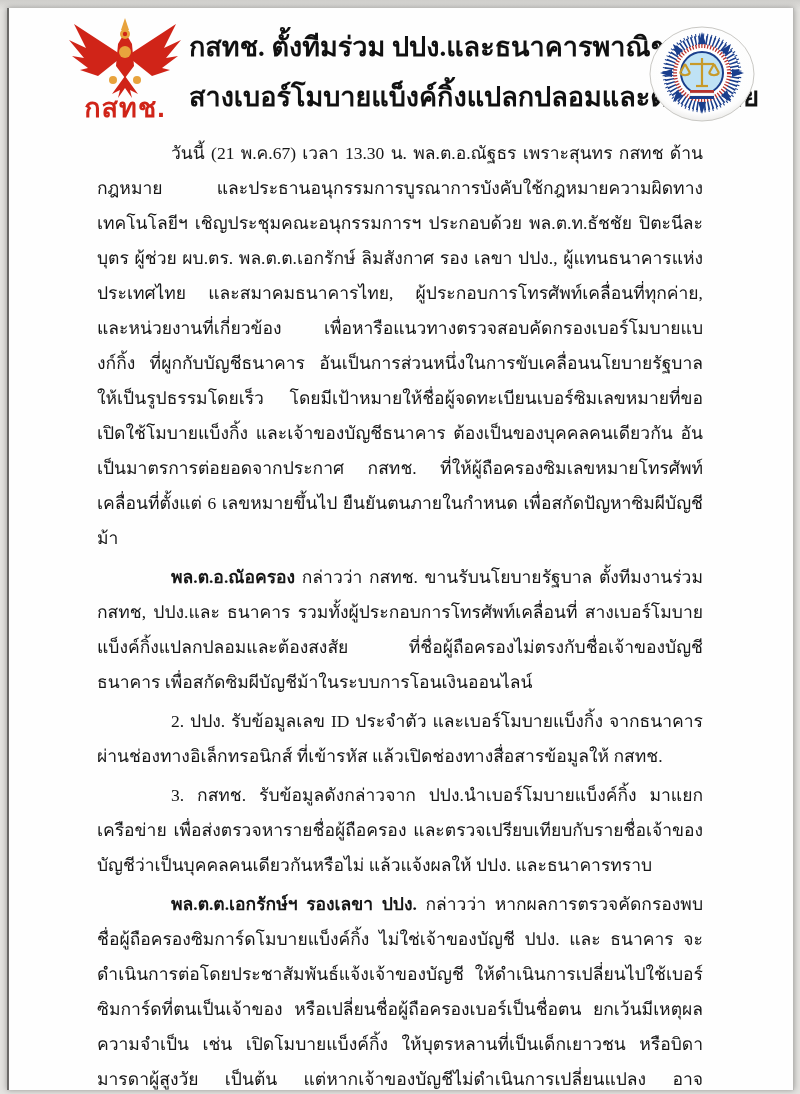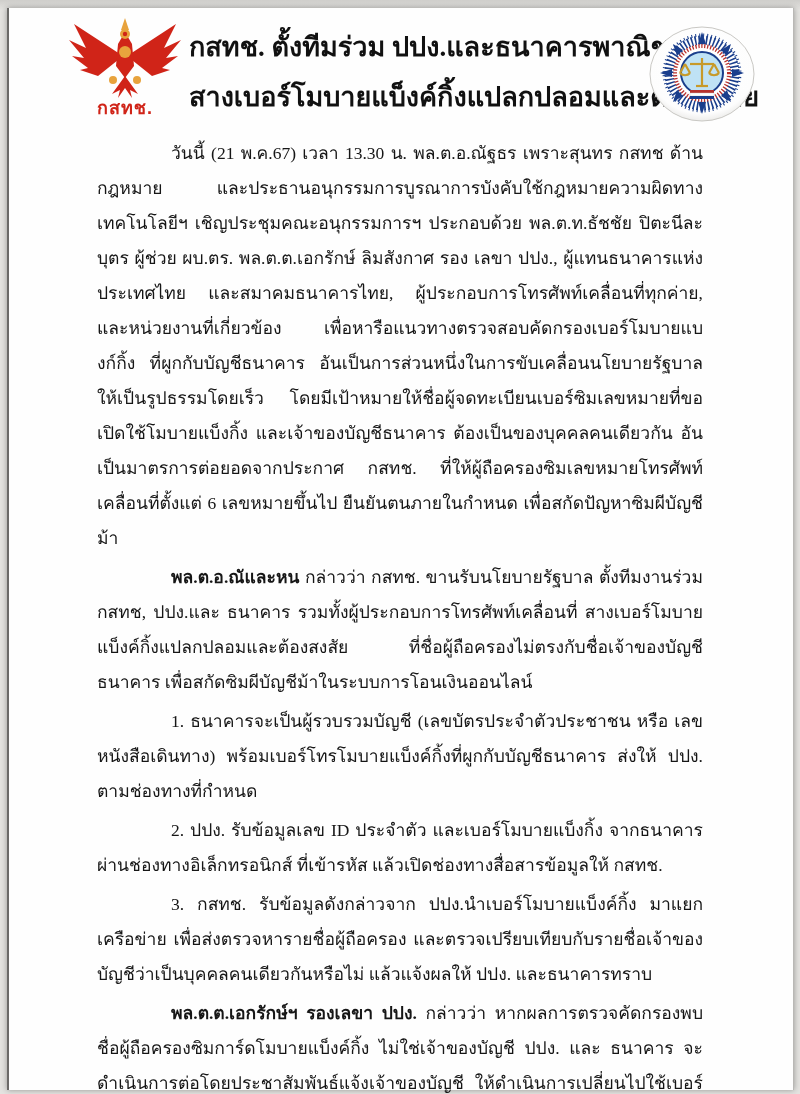--- a/index.html
+++ b/index.html
@@ -27,21 +27,21 @@
     height:118px;
   }
   .garuda{
     position:absolute;left:52px;top:10px;width:128px;height:108px;
     text-align:center;
   }
   .garuda svg{display:block;margin:0 auto;}
   .garuda-caption{
     font-family:"Liberation Sans","DejaVu Sans",sans-serif;
     font-weight:bold;color:#d02418;
-    font-size:18px;line-height:24px;letter-spacing:1px;
+    font-size:27px;line-height:24px;letter-spacing:1px;
     margin-top:-4px;
   }
   .amlo{
     position:absolute;right:35px;top:16px;width:112px;height:98px;
   }
   .titles{
     position:absolute;left:180px;right:150px;top:14px;
     text-align:center;color:#111;
     font-weight:bold;
   }
@@ -151,22 +151,21 @@
             <rect x="44" y="69" width="24" height="3" fill="#ffffff" stroke="#c9c8c4" stroke-width="0.4"></rect>
             <rect x="44" y="72" width="24" height="3" fill="#1a3e8c"></rect>
           </g>
         </svg>
       </div>
 
     </div>
 
     <div class="content">
       <p class="indent"><span>วันนี้ (21 พ.ค.67) เวลา 13.30 น. พล.ต.อ.ณัฐธร เพราะสุนทร กสทช ด้านกฎหมาย และประธานอนุกรรมการบูรณาการบังคับใช้กฎหมายความผิดทางเทคโนโลยีฯ เชิญประชุมคณะอนุกรรมการฯ ประกอบด้วย พล.ต.ท.ธัชชัย ปิตะนีละบุตร ผู้ช่วย ผบ.ตร. พล.ต.ต.เอกรักษ์ ลิมสังกาศ รอง เลขา ปปง., ผู้แทนธนาคารแห่งประเทศไทย และสมาคมธนาคารไทย, ผู้ประกอบการโทรศัพท์เคลื่อนที่ทุกค่าย, และหน่วยงานที่เกี่ยวข้อง เพื่อหารือแนวทางตรวจสอบคัดกรองเบอร์โมบายแบงก์กิ้ง ที่ผูกกับบัญชีธนาคาร อันเป็นการส่วนหนึ่งในการขับเคลื่อนนโยบายรัฐบาลให้เป็นรูปธรรมโดยเร็ว โดยมีเป้าหมายให้ชื่อผู้จดทะเบียนเบอร์ซิมเลขหมายที่ขอเปิดใช้โมบายแบ็งกิ้ง และเจ้าของบัญชีธนาคาร ต้องเป็นของบุคคลคนเดียวกัน อันเป็นมาตรการต่อยอดจากประกาศ กสทช. ที่ให้ผู้ถือครองซิมเลขหมายโทรศัพท์เคลื่อนที่ตั้งแต่ 6 เลขหมายขึ้นไป ยืนยันตนภายในกำหนด เพื่อสกัดปัญหาซิมผีบัญชีม้า</span></p>
-      <p class="indent"><span class="bold-run">พล.ต.อ.ณัและหน</span><span> กล่าวว่า กสทช. ขานรับนโยบายรัฐบาล ตั้งทีมงานร่วม กสทช, ปปง.และ ธนาคาร รวมทั้งผู้ประกอบการโทรศัพท์เคลื่อนที่ สางเบอร์โมบายแบ็งค์กิ้งแปลกปลอมและต้องสงสัย ที่ชื่อผู้ถือครองไม่ตรงกับชื่อเจ้าของบัญชีธนาคาร เพื่อสกัดซิมผีบัญชีม้าในระบบการโอนเงินออนไลน์</span></p>
-      <p class="indent"><span>1. ธนาคารจะเป็นผู้รวบรวมบัญชี (เลขบัตรประจำตัวประชาชน หรือ เลขหนังสือเดินทาง) พร้อมเบอร์โทรโมบายแบ็งค์กิ้งที่ผูกกับบัญชีธนาคาร ส่งให้ ปปง. ตามช่องทางที่กำหนด</span></p>
+      <p class="indent"><span class="bold-run">พล.ต.อ.ณัอครอง</span><span> กล่าวว่า กสทช. ขานรับนโยบายรัฐบาล ตั้งทีมงานร่วม กสทช, ปปง.และ ธนาคาร รวมทั้งผู้ประกอบการโทรศัพท์เคลื่อนที่ สางเบอร์โมบายแบ็งค์กิ้งแปลกปลอมและต้องสงสัย ที่ชื่อผู้ถือครองไม่ตรงกับชื่อเจ้าของบัญชีธนาคาร เพื่อสกัดซิมผีบัญชีม้าในระบบการโอนเงินออนไลน์</span></p>
       <p class="indent"><span>2. ปปง. รับข้อมูลเลข ID ประจำตัว และเบอร์โมบายแบ็งกิ้ง จากธนาคารผ่านช่องทางอิเล็กทรอนิกส์ ที่เข้ารหัส แล้วเปิดช่องทางสื่อสารข้อมูลให้ กสทช.</span></p>
       <p class="indent"><span>3. กสทช. รับข้อมูลดังกล่าวจาก ปปง.นำเบอร์โมบายแบ็งค์กิ้ง มาแยกเครือข่าย เพื่อส่งตรวจหารายชื่อผู้ถือครอง และตรวจเปรียบเทียบกับรายชื่อเจ้าของบัญชีว่าเป็นบุคคลคนเดียวกันหรือไม่ แล้วแจ้งผลให้ ปปง. และธนาคารทราบ</span></p>
       <p class="indent"><span class="bold-run">พล.ต.ต.เอกรักษ์ฯ รองเลขา ปปง.</span><span> กล่าวว่า หากผลการตรวจคัดกรองพบ ชื่อผู้ถือครองซิมการ์ดโมบายแบ็งค์กิ้ง ไม่ใช่เจ้าของบัญชี ปปง. และ ธนาคาร จะดำเนินการต่อโดยประชาสัมพันธ์แจ้งเจ้าของบัญชี ให้ดำเนินการเปลี่ยนไปใช้เบอร์ซิมการ์ดที่ตนเป็นเจ้าของ หรือเปลี่ยนชื่อผู้ถือครองเบอร์เป็นชื่อตน ยกเว้นมีเหตุผลความจำเป็น เช่น เปิดโมบายแบ็งค์กิ้ง ให้บุตรหลานที่เป็นเด็กเยาวชน หรือบิดามารดาผู้สูงวัย เป็นต้น แต่หากเจ้าของบัญชีไม่ดำเนินการเปลี่ยนแปลง อาจพิจารณาระงับการใช้งานธนาคารออนไลน์ต่อไป สำหรับกรณีขอเปิดใช้โมบายแบ็งกิ้งรายใหม่ ธนาคารต้องตรวจสอบชื่อเจ้าของบัญชีและเจ้าของเบอร์ต้องเป็นบุคคลคนเดียวกัน ในส่วนนี้ กสทช. ได้พัฒนาระบบให้ตรวจสอบได้โดยง่ายผ่านทาง แอพพลิเคชัน 3 ชั้น และบริการ *179*เลขบัตรประชาชน# โทรออก</span></p>
 
     </div>
 
   </div>
 </div>
 
 </body></html>

